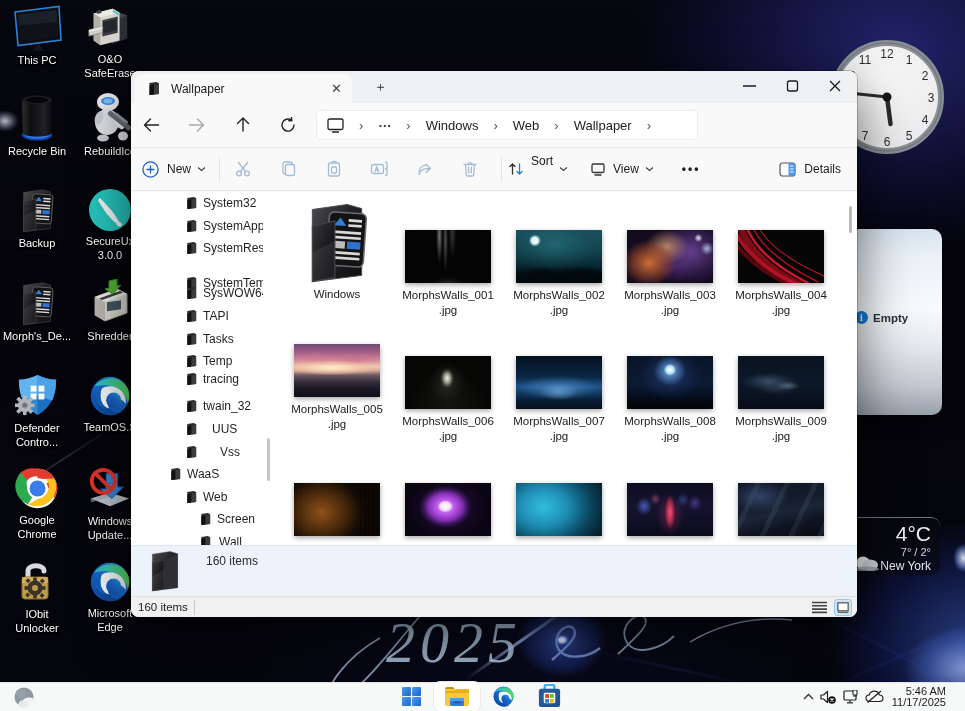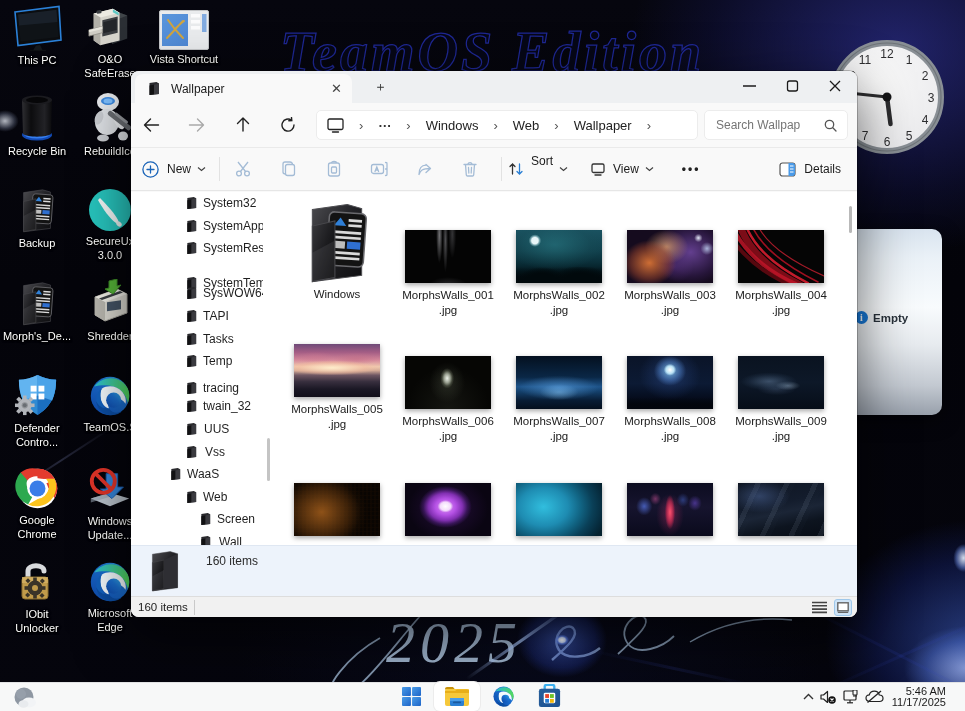--- a/index.html
+++ b/index.html
@@ -91,21 +91,20 @@
 .t11{background:radial-gradient(10% 13% at 47% 44%,#fffdff 0%,#f4dcfc 60%,transparent 90%),radial-gradient(34% 44% at 47% 45%,#dd99f2 0%,#b551e5 35%,#8230b2 58%,rgba(90,33,138,.5) 75%,transparent 90%),radial-gradient(55% 70% at 50% 48%,rgba(70,25,110,.45),transparent 85%),#0a0512}
 .t12{background:radial-gradient(75% 95% at 32% 45%,#31bede 0%,#1e8cb2 38%,#116483 58%,#0a4058 76%,#062b3d 92%,#05222f 100%)}
 .t13{background:radial-gradient(7% 38% at 50% 55%,rgba(255,80,110,1),rgba(220,45,85,.6) 55%,transparent 85%),radial-gradient(20% 50% at 50% 60%,rgba(200,50,110,.4),transparent 80%),radial-gradient(13% 24% at 20% 44%,rgba(85,115,225,.75),transparent 72%),radial-gradient(11% 20% at 79% 38%,rgba(100,70,190,.65),transparent 72%),radial-gradient(9% 16% at 33% 30%,rgba(210,85,155,.5),transparent 72%),radial-gradient(10% 18% at 65% 32%,rgba(70,100,200,.5),transparent 72%),linear-gradient(180deg,#0c0c20 0%,#16142e 45%,#0a0a1c 100%)}
 .t14{background:radial-gradient(45% 40% at 25% 25%,rgba(75,100,150,.55),transparent 78%),repeating-linear-gradient(115deg,rgba(140,155,175,0) 0 16px,rgba(125,140,160,.14) 16px 21px,rgba(30,40,55,.12) 21px 26px),linear-gradient(168deg,#0e1522 0%,#131c2c 40%,#1b2536 55%,#0d141f 75%,#080d16 100%)}
 </style>
 </head>
 <body>
 <div id="screen">
 <div id="wall"></div>
 <div style="position:absolute;left:-14px;top:106px;width:38px;height:30px;background:radial-gradient(50% 50% at 50% 50%,rgba(235,240,250,.75),rgba(160,175,210,.25) 50%,transparent 72%)"></div>
-<div id="teamos">TeamOS Edition</div>
 <div class="streak" style="left:8px;top:494px;width:125px;transform:rotate(-33deg);opacity:.5"></div>
 <div class="streak" style="left:585px;top:648px;width:180px;transform:rotate(12deg);opacity:.25;background:linear-gradient(90deg,transparent,rgba(60,80,200,.6),transparent);height:3px"></div>
 <div class="streak" style="left:790px;top:598px;width:250px;transform:rotate(27deg);opacity:.22;background:linear-gradient(90deg,transparent,rgba(45,65,185,.7),transparent);height:3px"></div>
 <div class="streak" style="left:810px;top:695px;width:230px;transform:rotate(-24deg);opacity:.22;background:linear-gradient(90deg,transparent,rgba(45,65,185,.7),transparent);height:3px"></div>
 <svg id="scriptsvg" width="520" height="103" viewBox="0 0 520 103" style="position:absolute;left:300px;top:608px">
 <g fill="none" stroke="#9db6d2" stroke-opacity="0.8" stroke-width="2.2">
 <path d="M122 6 C95 35 55 95 34 88 C20 83 48 48 80 30" stroke-width="1.8"></path>
 <path d="M252 52 C268 38 280 27 273 20 C266 14 250 28 259 42 C266 52 288 50 300 40" stroke-width="2.4"></path>
 <path d="M318 46 C335 30 352 16 344 9 C336 3 316 20 328 36 C338 48 362 40 374 28" stroke-width="1.8"></path>
 <path d="M390 34 C420 16 455 8 492 12" stroke-width="1.4"></path>
@@ -339,26 +338,20 @@
       <svg width="52" height="46">
         <use href="#thispc"></use>
       </svg>
       <div class="lb">This PC</div>
     </div>
 <div class="dic" style="left:70px;top:4px">
       <svg width="46" height="46">
         <use href="#prnt"></use>
       </svg>
       <div class="lb">O&amp;O<br>SafeErase</div>
-    </div>
-<div class="dic" style="left:144px;top:7px">
-      <svg width="50" height="40" style="margin-top:3px">
-        <use href="#vista"></use>
-      </svg>
-      <div class="lb">Vista Shortcut</div>
     </div>
 <div class="dic" style="left:-3px;top:94px">
       <svg width="40" height="48">
         <use href="#rbin"></use>
       </svg>
       <div class="lb">Recycle Bin</div>
     </div>
 <div class="dic" style="left:70px;top:92px">
       <svg width="48" height="50">
         <use href="#robot"></use>
@@ -453,20 +446,30 @@
  <line x1="57" y1="57" x2="60.5" y2="84" stroke="#2c2c2e" stroke-width="4.5" stroke-linecap="round"></line>
  <line x1="57" y1="57" x2="19" y2="53" stroke="#2c2c2e" stroke-width="3.2" stroke-linecap="round"></line>
  <circle cx="57" cy="57" r="4.5" fill="#151517"></circle>
 </svg>
 <div id="emptyw">
       <div class="row">
         <div class="ic">i</div>
         <div class="tx">Empty</div>
       </div>
     </div>
+<div id="weatherw">
+ <div class="w1">4°C</div>
+      <div class="w2">7° / 2°</div>
+      <div class="w3">New York</div>
+ <svg width="26" height="18" viewBox="0 0 26 18" style="position:absolute;left:64px;top:35px">
+  <ellipse cx="9" cy="10" rx="7" ry="6.5" fill="#e9edf2"></ellipse>
+  <ellipse cx="16" cy="12" rx="8" ry="5.5" fill="#cfd5dc"></ellipse>
+  <ellipse cx="13" cy="16" rx="12" ry="2.5" fill="#9aa1aa" opacity=".8"></ellipse>
+ </svg>
+</div>
 
 <div id="win">
  <div id="tabbar"></div>
  <div id="tab">
   <svg width="14" height="15" style="margin-left:12px">
           <use href="#minifold"></use>
         </svg>
   <div class="ttl">Wallpaper</div>
   <div class="x">✕</div>
  </div>
@@ -503,27 +506,20 @@
         </svg>
   <span class="sep">›</span>
         <span style="font-weight:bold;color:#333">⋯</span>
         <span class="sep">›</span>
   <span>Windows</span>
         <span class="sep">›</span>
         <span>Web</span>
         <span class="sep">›</span>
         <span>Wallpaper</span>
         <span class="sep">›</span>
- </div>
- <div id="search">
-        <div class="ph">Search Wallpap</div>
-  <svg width="13" height="13" viewBox="0 0 13 13" style="position:absolute;right:10px;top:8px">
-          <circle cx="5.5" cy="5.5" r="4.2" fill="none" stroke="#555" stroke-width="1.3"></circle>
-          <line x1="8.8" y1="8.8" x2="12" y2="12" stroke="#555" stroke-width="1.3" stroke-linecap="round"></line>
-        </svg>
  </div>
  <div id="toolbar">
   <div class="tbtn" style="margin-left:11px">
    <svg width="17" height="17" viewBox="0 0 17 17">
             <circle cx="8.5" cy="8.5" r="7.6" fill="none" stroke="#1a64b8" stroke-width="1.3"></circle>
             <path d="M8.5 5 V12 M5 8.5 H12" stroke="#1a64b8" stroke-width="1.3" stroke-linecap="round"></path>
           </svg>
    <span style="margin:0 6px 0 8px">New</span>
    <svg width="9" height="6" viewBox="0 0 9 6">
             <path d="M1 1.5 L4.5 4.5 L8 1.5" stroke="#444" stroke-width="1.2" fill="none"></path>
@@ -647,43 +643,43 @@
             <use href="#minifold"></use>
           </svg>
           <span style="margin-left:5px">Tasks</span>
         </div>
 <div class="titem" style="left:54px;top:160px;height:18px">
           <svg width="13" height="14" viewBox="0 0 14 15">
             <use href="#minifold"></use>
           </svg>
           <span style="margin-left:5px">Temp</span>
         </div>
-<div class="titem" style="left:54px;top:187px;height:18px">
+<div class="titem" style="left:54px;top:178px;height:18px">
           <svg width="13" height="14" viewBox="0 0 14 15">
             <use href="#minifold"></use>
           </svg>
           <span style="margin-left:5px">tracing</span>
         </div>
 <div class="titem" style="left:54px;top:205px;height:18px">
           <svg width="13" height="14" viewBox="0 0 14 15">
             <use href="#minifold"></use>
           </svg>
           <span style="margin-left:5px">twain_32</span>
         </div>
 <div class="titem" style="left:54px;top:228px;height:18px">
           <svg width="13" height="14" viewBox="0 0 14 15">
             <use href="#minifold"></use>
           </svg>
-          <span style="margin-left:6px">UUS</span>
+          <span style="margin-left:14px">UUS</span>
         </div>
 <div class="titem" style="left:54px;top:251px;height:18px">
           <svg width="13" height="14" viewBox="0 0 14 15">
             <use href="#minifold"></use>
           </svg>
-          <span style="margin-left:7px">Vss</span>
+          <span style="margin-left:22px">Vss</span>
         </div>
 <div class="titem" style="left:38px;top:273px;height:18px">
           <svg width="13" height="14" viewBox="0 0 14 15">
             <use href="#minifold"></use>
           </svg>
           <span style="margin-left:5px">WaaS</span>
         </div>
 <div class="titem" style="left:54px;top:296px;height:18px">
           <svg width="13" height="14" viewBox="0 0 14 15">
             <use href="#minifold"></use>

